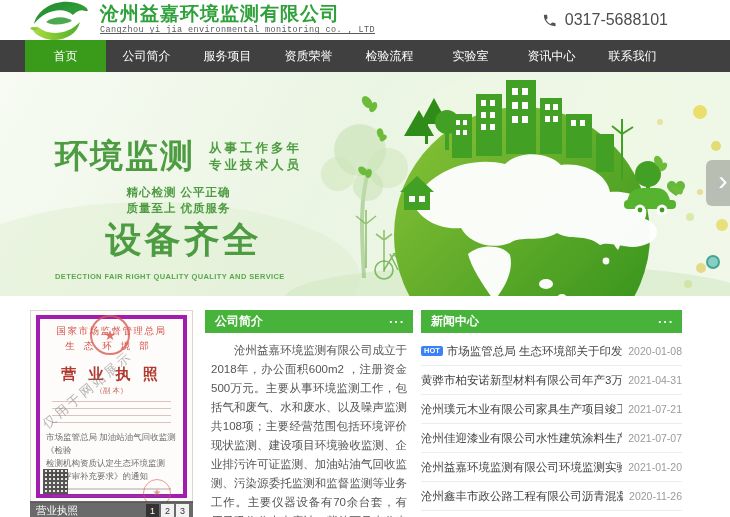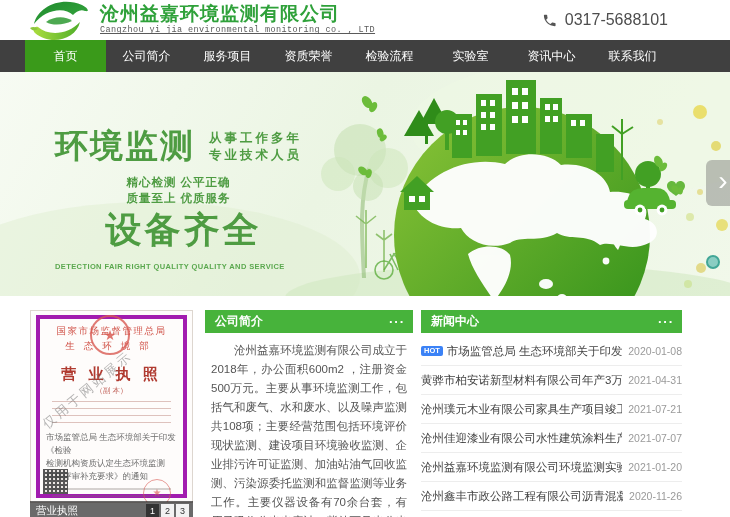--- a/index.html
+++ b/index.html
@@ -17,21 +17,21 @@
   .phone{margin-left:auto;margin-right:62px;display:flex;align-items:center;gap:8px;color:#4d4d4d;font-size:16px;}
   .phone svg{width:15px;height:15px;fill:#555;}
   
   .nav{height:32px;background:#404040;display:flex;padding-left:25px;}
   .nav a{display:block;width:81px;line-height:32px;text-align:center;color:#fff;font-size:12px;text-decoration:none;}
   .nav a.active{background:#3a9a1a;}
   
   .banner{position:relative;height:224px;overflow:hidden;
     background:linear-gradient(120deg,#f7fbf3 0%,#ebf5e3 45%,#f1f8ea 100%);}
   .banner svg.art{position:absolute;left:0;top:0;}
-  .banner-text{position:absolute;left:55px;top:52px;z-index:3;}
+  .banner-text{position:absolute;left:55px;top:62px;z-index:3;}
   .bt-row{display:flex;align-items:center;}
   .bt-big1{font-size:33px;font-weight:bold;color:#4e9c42;letter-spacing:2px;}
   .bt-side{margin-left:14px;color:#4e9c42;font-size:12.5px;font-weight:bold;letter-spacing:3px;line-height:17px;}
   .bt-small{color:#4e9c42;font-size:11.5px;font-weight:bold;letter-spacing:1px;line-height:16px;}
   .bt-big2{font-size:36px;font-weight:bold;color:#4e9c42;letter-spacing:3px;margin-left:10px;}
   .bt-tag{margin-top:7px;font-size:7.5px;color:#5aa84e;letter-spacing:.4px;font-weight:bold;}
   .next-btn{position:absolute;left:706px;top:88px;width:34px;height:46px;z-index:4;
     background:rgba(110,110,110,.42);border-radius:6px;color:#fff;font-size:28px;
     line-height:42px;text-align:center;cursor:pointer;}
   
@@ -276,21 +276,21 @@
 
   <div class="license">
     <div class="doc">
       <div class="doc-inner">
         <div class="doc-h1">国家市场监督管理总局</div>
         <div class="doc-h2">生态环境部</div>
         <div class="doc-title">营 业 执 照</div>
         <div class="doc-sub">（副 本）</div>
         <div class="sim-lines"></div>
         <div class="overlay-news">
-          <div>市场监管总局 生态环境部关于印发《检验</div>
+          <div>市场监管总局 加油站油气回收监测《检验</div>
           <div>检测机构资质认定生态环境监测</div>
           <div>机构评审补充要求》的通知</div>
         </div>
         <div class="sim-lines b"></div>
       </div>
       <div class="seal">★</div>
       <div class="seal small">★</div>
       <div class="watermark">仅用于网站展示</div>
       <div class="qr"></div>
     </div>

